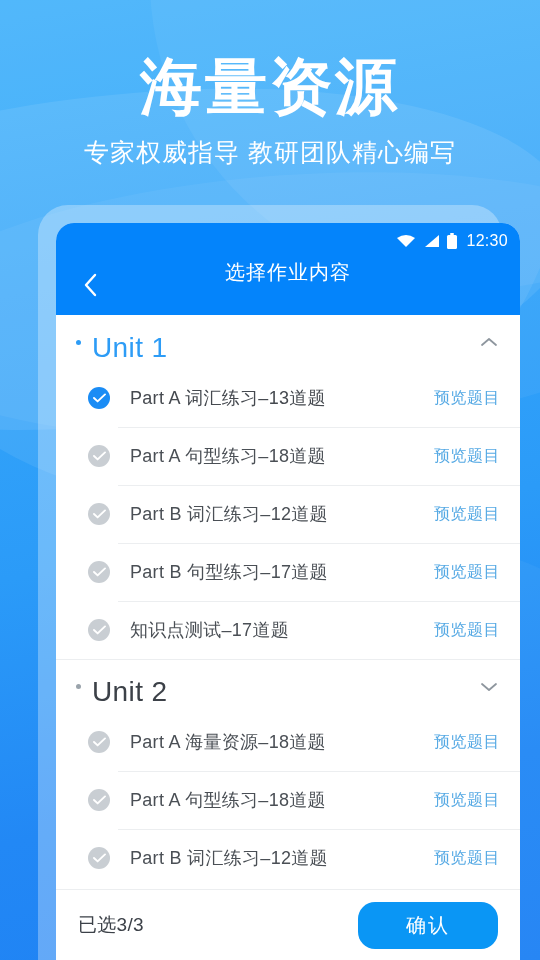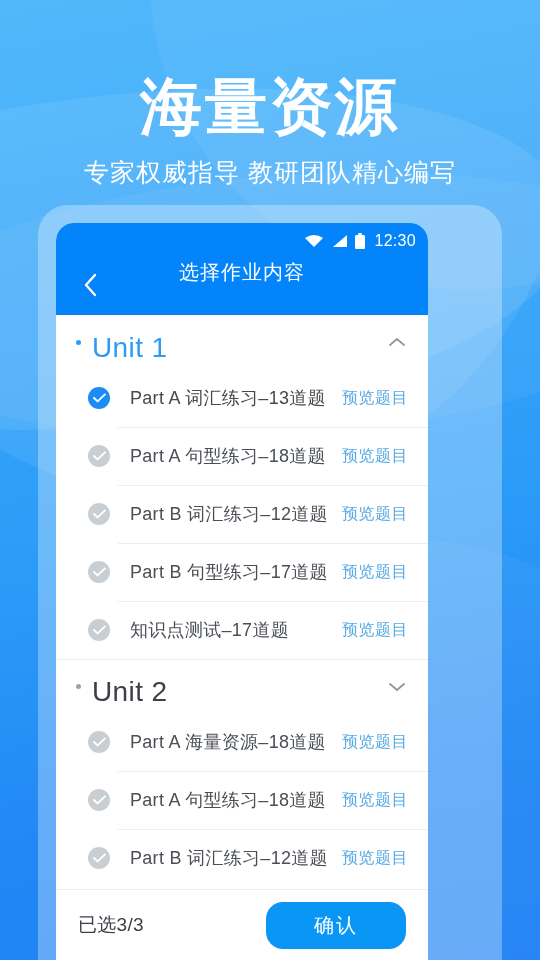--- a/index.html
+++ b/index.html
@@ -39,40 +39,40 @@
   }
   .bg-swirl-e{
     position:absolute; right:-180px; bottom:-200px;
     width:620px; height:620px; border-radius:50%;
     background:rgba(255,255,255,.04);
   }
 
   
   .hero{ position:absolute; left:0; top:0; width:540px; height:205px; text-align:center; }
   .hero-title{
-    margin-top:72px;
+    margin-top:52px;
     font-size:62px; line-height:70px; font-weight:bold;
     color:#ffffff; letter-spacing:3px;
   }
   .hero-sub{
     margin-top:14px;
     font-size:25px; line-height:32px; font-weight:normal;
     color:#ffffff; letter-spacing:1px;
   }
 
   
   .phone-bezel{
     position:absolute; left:38px; top:205px;
     width:464px; height:772px;
     background:rgba(255,255,255,.30);
     border-radius:30px 30px 0 0;
   }
   .phone-screen{
     position:absolute; left:56px; top:223px;
-    width:372px; height:737px;
+    width:464px; height:737px;
     background:#ffffff;
     border-radius:18px 18px 0 0;
     overflow:hidden;
     display:flex; flex-direction:column;
   }
 
   
   .statusbar{
     height:36px; background:#0484fb; flex:0 0 auto;
     display:flex; align-items:center; justify-content:flex-end;

